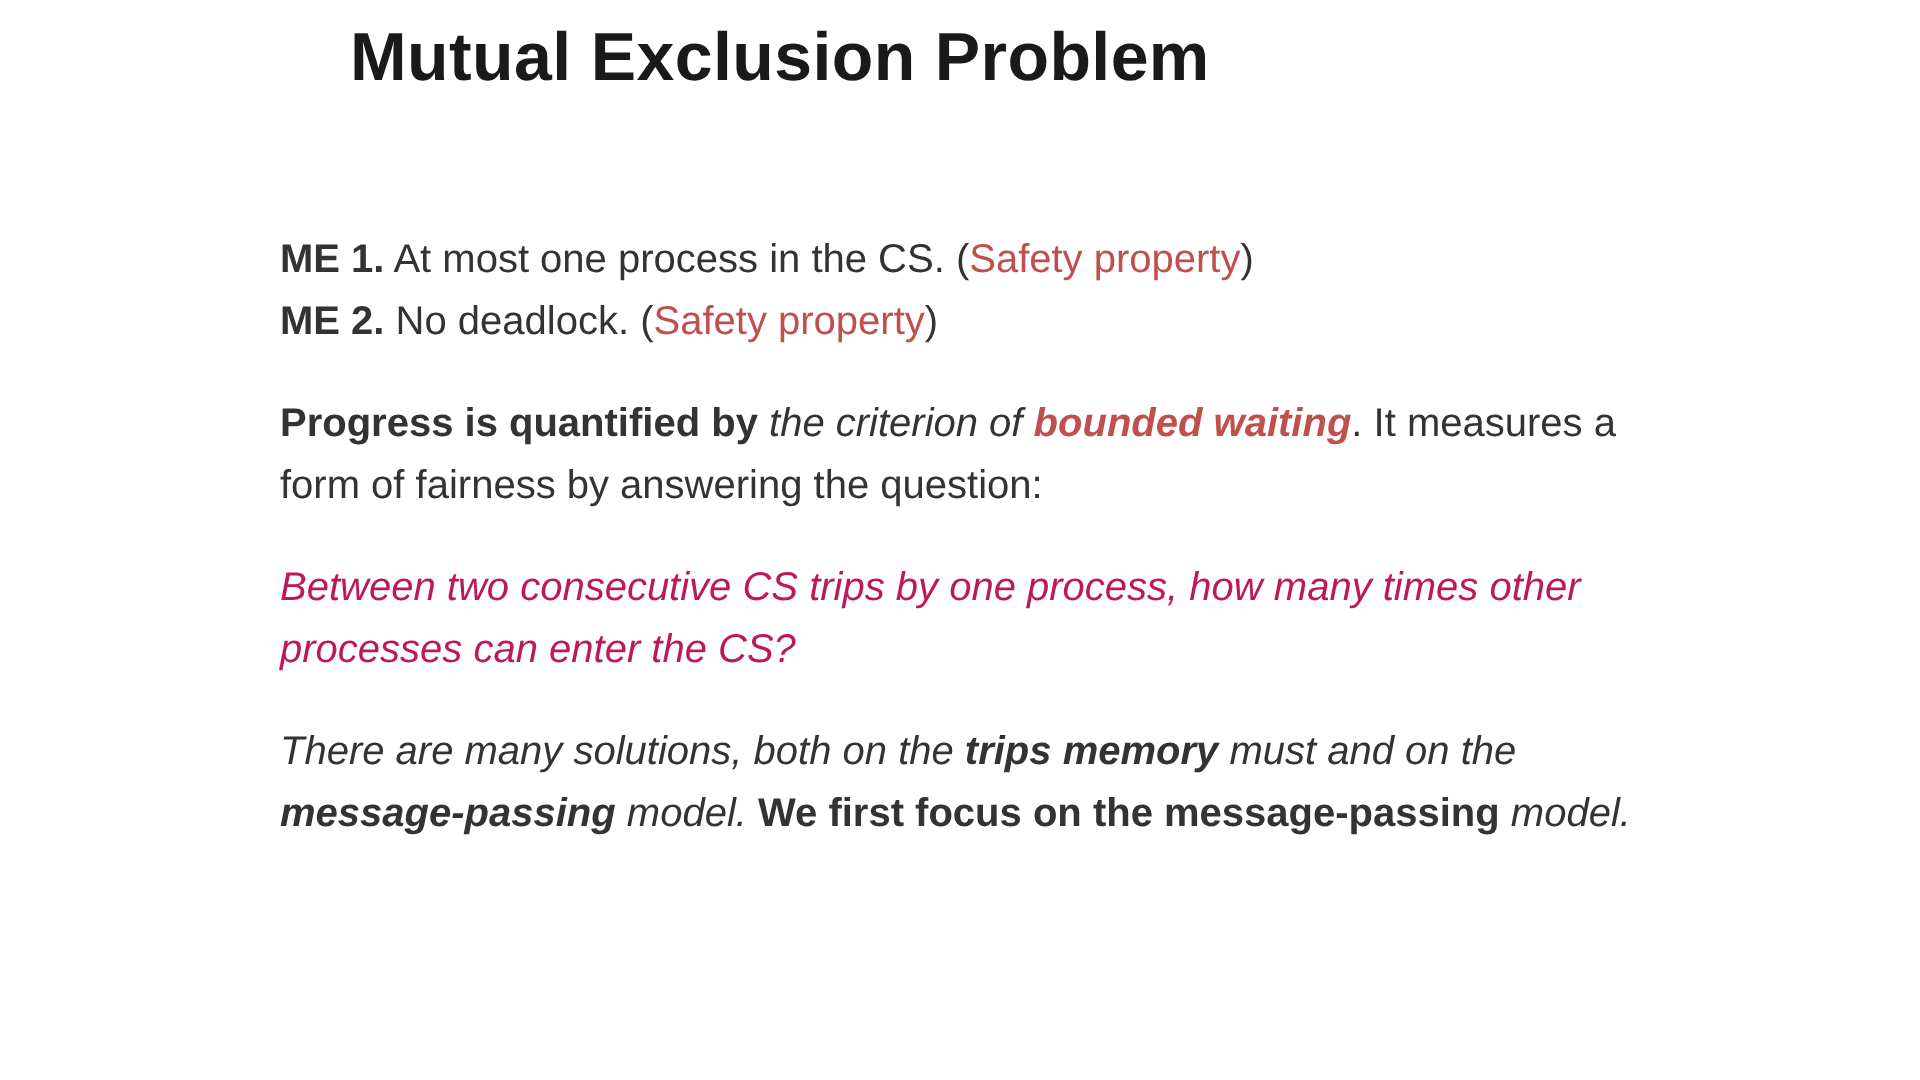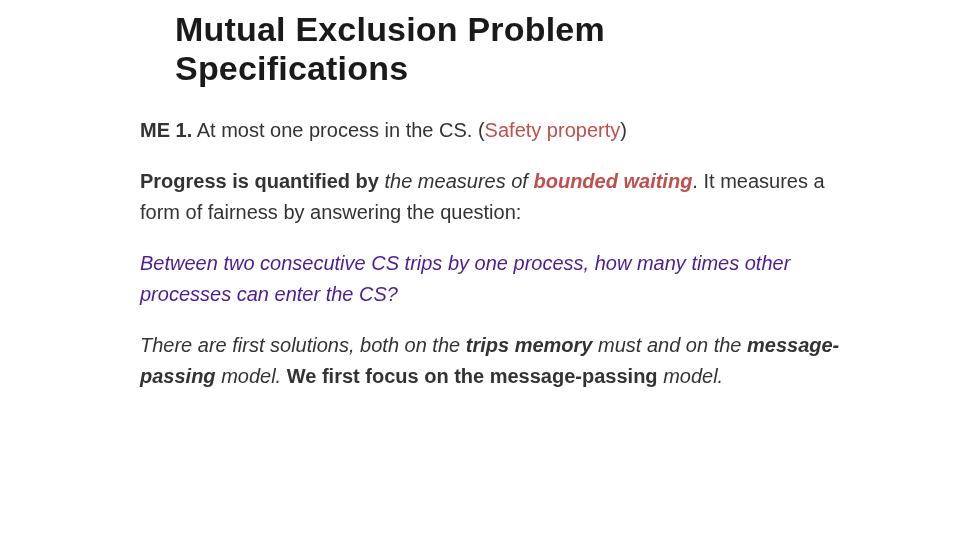--- a/index.html
+++ b/index.html
@@ -38,52 +38,54 @@
     color: #333;
   }
   .body p { margin: 0; }
   .me-line { margin: 0 0 2px 0; }
   .me-sub  { margin: 0 0 0 40px; }
   .gap     { height: 20px; }
   .label   { font-weight: 700; }
   .propred { color: #c0504d; }
   .term    { font-style: italic; }
   .bwait   { font-style: italic; font-weight: 700; color: #c0504d; text-align: center; }
-  .qred    { font-style: italic; color: #4c1d95; }
+  .qred    { font-style: italic; color: #be185d; }
   .bold    { font-weight: 700; text-align: center; }
   .normal  { font-style: normal; }
 </style>
 </head>
 <body>
 
 <div class="slide">
 
   <div class="title">
     <span>Mutual Exclusion Problem</span><br>
-    <span>Specifications</span>
   </div>
 
   <div class="body">
 
     <p class="me-line">
       <span class="label">ME 1.</span><span> At most one process in the CS. (</span><span class="propred">Safety property</span><span>)</span>
     </p>
 
+    <p class="me-line">
+      <span class="label">ME 2.</span><span> No deadlock. (</span><span class="propred">Safety property</span><span>)</span>
+    </p>
 
 
     <div class="gap"></div>
 
     <p>
-      <span class="bold">Progress is quantified by</span><span class="term"> the measures of </span><span class="bwait">bounded waiting</span><span>. It measures a form of fairness by answering the question:</span>
+      <span class="bold">Progress is quantified by</span><span class="term"> the criterion of </span><span class="bwait">bounded waiting</span><span>. It measures a form of fairness by answering the question:</span>
     </p>
 
     <div class="gap"></div>
 
     <p class="qred">Between two consecutive CS trips by one process, how many times other processes can enter the CS?</p>
 
     <div class="gap"></div>
 
     <p class="term">
-      <span>There are first solutions, both on the </span><span class="bold">trips memory</span><span> must and on the </span><span class="bold">message-passing</span><span> model. </span><span class="bold normal">We first focus on the message-passing</span><span> model.</span>
+      <span>There are many solutions, both on the </span><span class="bold">trips memory</span><span> must and on the </span><span class="bold">message-passing</span><span> model. </span><span class="bold normal">We first focus on the message-passing</span><span> model.</span>
     </p>
 
   </div>
 </div>
 
 </body></html>

